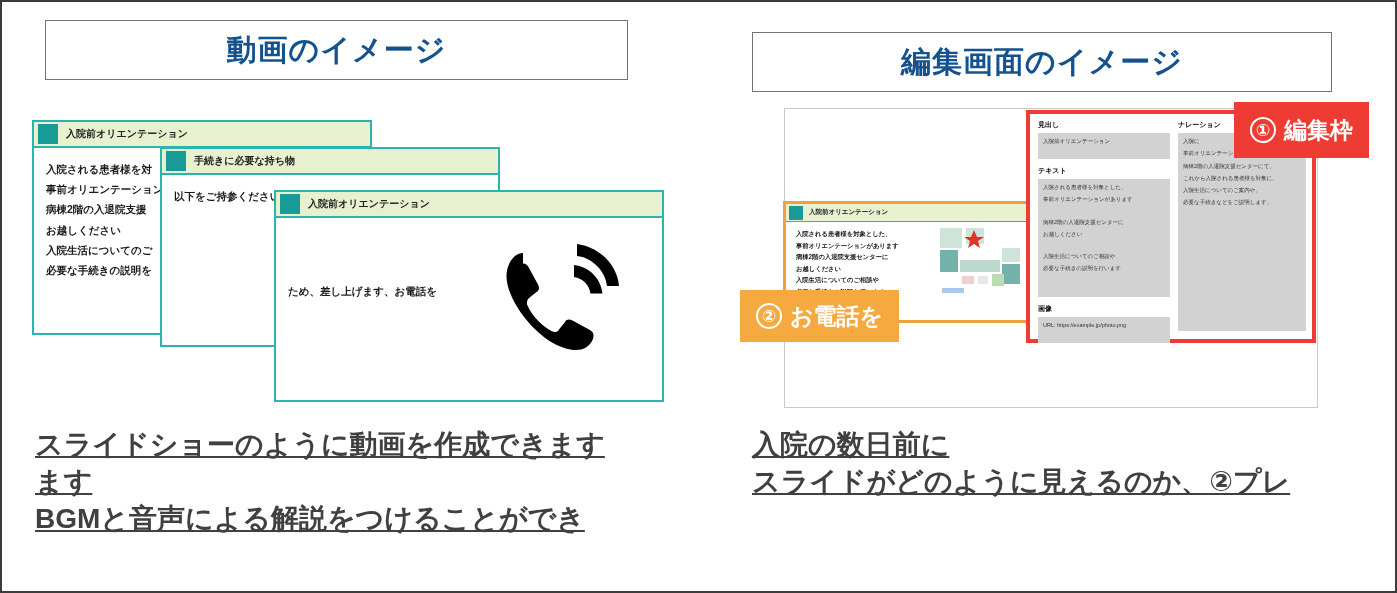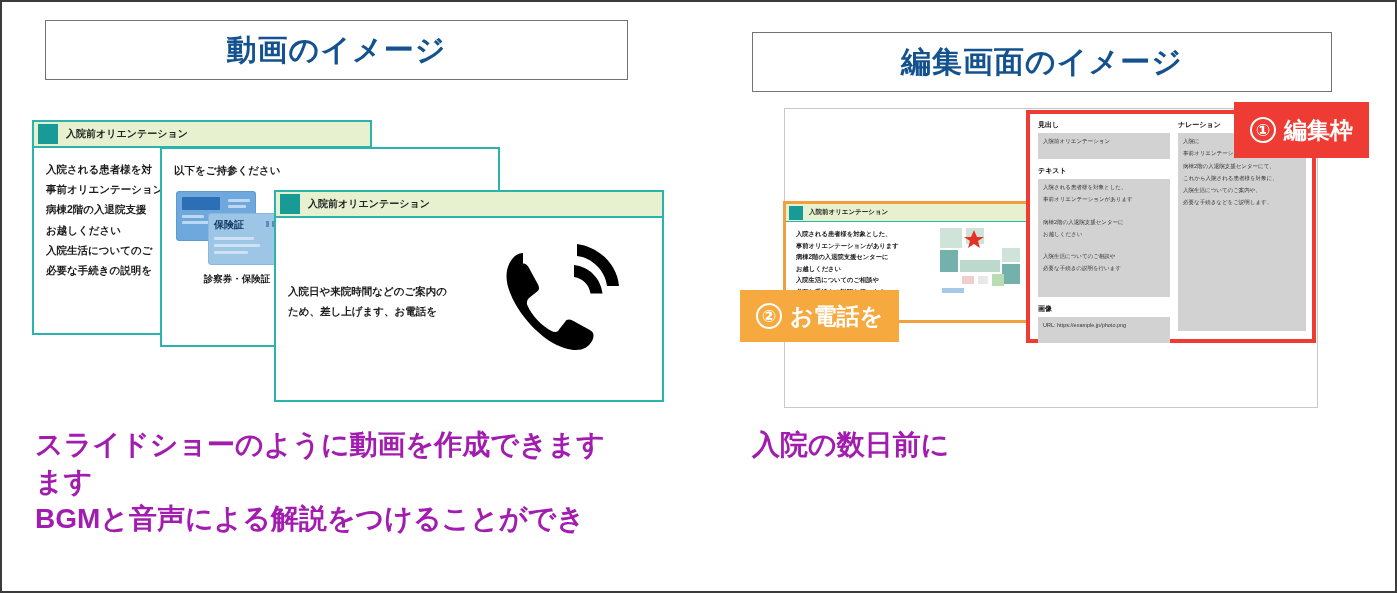--- a/index.html
+++ b/index.html
@@ -151,22 +151,23 @@
   #badge-prev { left:738px; top:288px; height:52px; background:#F5A93F; }
   .badge .num{
     width:26px;height:26px;border:2px solid #fff;border-radius:50%;
     display:flex;align-items:center;justify-content:center;font-size:17px;
     flex:0 0 auto;
   }
 
   
   .caption{
     position:absolute;
-    font-size:28px; font-weight:bold; color:#a21caf;
+    font-size:28px; font-weight:bold; color:#404040;
     line-height:1.33;
+    text-decoration:underline;
   }
   #cap-left { left:33px;  top:424px; width:672px; }
   #cap-right{ left:750px; top:424px; width:600px; }
   .caption div{ white-space:nowrap; }
 </style>
 </head>
 <body>
 
 <div id="page">
 
@@ -186,51 +187,36 @@
       <p>入院される患者様を対</p>
       <p>事前オリエンテーション</p>
       <p>病棟2階の入退院支援</p>
       <p>お越しください</p>
       <p>入院生活についてのご</p>
       <p>必要な手続きの説明を</p>
     </div>
   </div>
 
   <div class="slide" id="slide-2">
+    <div class="slide-head">
+      <div class="sq"></div>
+      <div class="ht">手続きに必要な持ち物</div>
+    </div>
     <div class="slide-body">
       <p>以下をご持参ください</p>
-      <div class="cards-wrap">
-        <div class="card-a">
-          <div class="bar"></div>
-          <div class="ln" style="left:6px;top:24px;width:22px;"></div>
-          <div class="ln" style="left:6px;top:30px;width:30px;"></div>
-          <div class="ln" style="left:52px;top:8px;width:22px;"></div>
-          <div class="ln" style="left:52px;top:14px;width:18px;"></div>
-        </div>
-        <div class="card-b">
-          <div class="lbl">保険証</div>
-          <div class="wave"></div>
-          <div class="ln" style="left:6px;top:24px;width:40px;"></div>
-          <div class="ln" style="left:6px;top:31px;width:46px;"></div>
-          <div class="ln" style="left:6px;top:38px;width:34px;"></div>
-          <div class="stamp"></div>
-        </div>
-        <div class="cards-cap">診察券・保険証</div>
-      </div>
     </div>
   </div>
 
   <div class="slide" id="slide-3">
     <div class="slide-head">
       <div class="sq"></div>
       <div class="ht">入院前オリエンテーション</div>
     </div>
     <div class="slide-body">
       <div style="margin-top:52px">
-        <p>入院日や来院時間などのご案内の</p>
         <p>ため、差し上げます、お電話を</p>
       </div>
       <svg class="phone-ico" viewBox="0 0 100 100">
         <path fill="#000" d="M26 14c-3 0-6 2-8 5-4 6-4 14 0 23 5 12 16 25 28 32 9 5 17 6 22 3 3-2 5-5 5-8 0-2-1-3-3-4l-11-6c-2-1-4-1-5 1l-4 5c-1 2-3 2-5 1-6-3-13-10-16-17-1-2 0-4 1-5l5-4c2-1 2-3 1-5l-6-11c-1-2-2-3-4-3z"></path>
         <path fill="#000" d="M62 16c10 1 19 10 20 20h8C89 22 77 10 62 8z"></path>
         <path fill="#000" d="M60 30c6 1 10 5 11 11h8c-1-10-9-18-19-19z"></path>
         <path fill="#000" d="M64 2c18 2 32 17 34 34h-8C88 22 77 11 64 9z" opacity="0"></path>
       </svg>
     </div>
   </div>
@@ -315,15 +301,16 @@
     <span>お電話を</span>
   </div>
 
   <div class="caption" id="cap-left">
     <div>スライドショーのように動画を作成できます</div>
     <div>ます</div>
     <div>BGMと音声による解説をつけることができ</div>
   </div>
   <div class="caption" id="cap-right">
     <div>入院の数日前に</div>
+    <div>スライドがどのように見えるのか、②プレ</div>
   </div>
 
 </div>
 
 </body></html>

